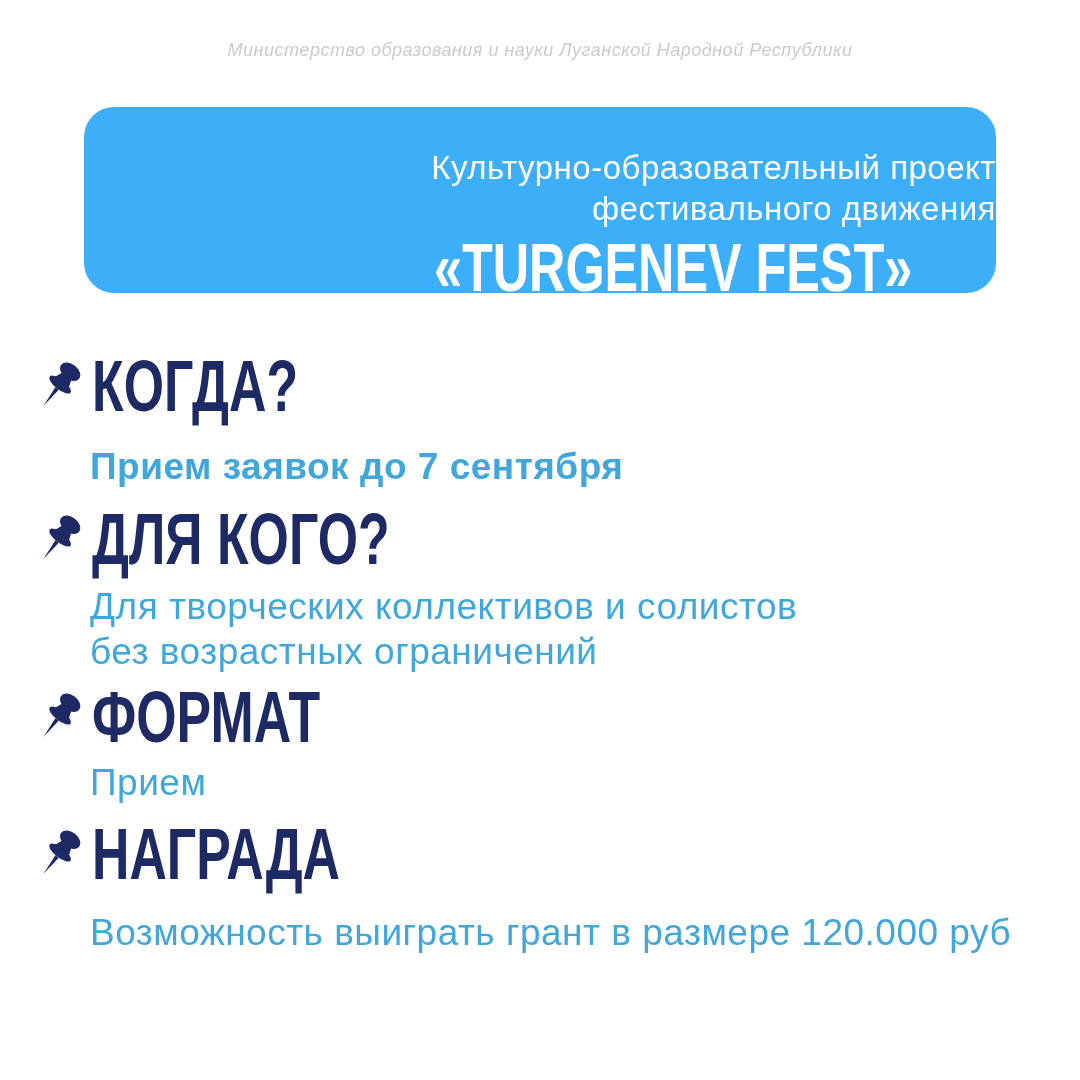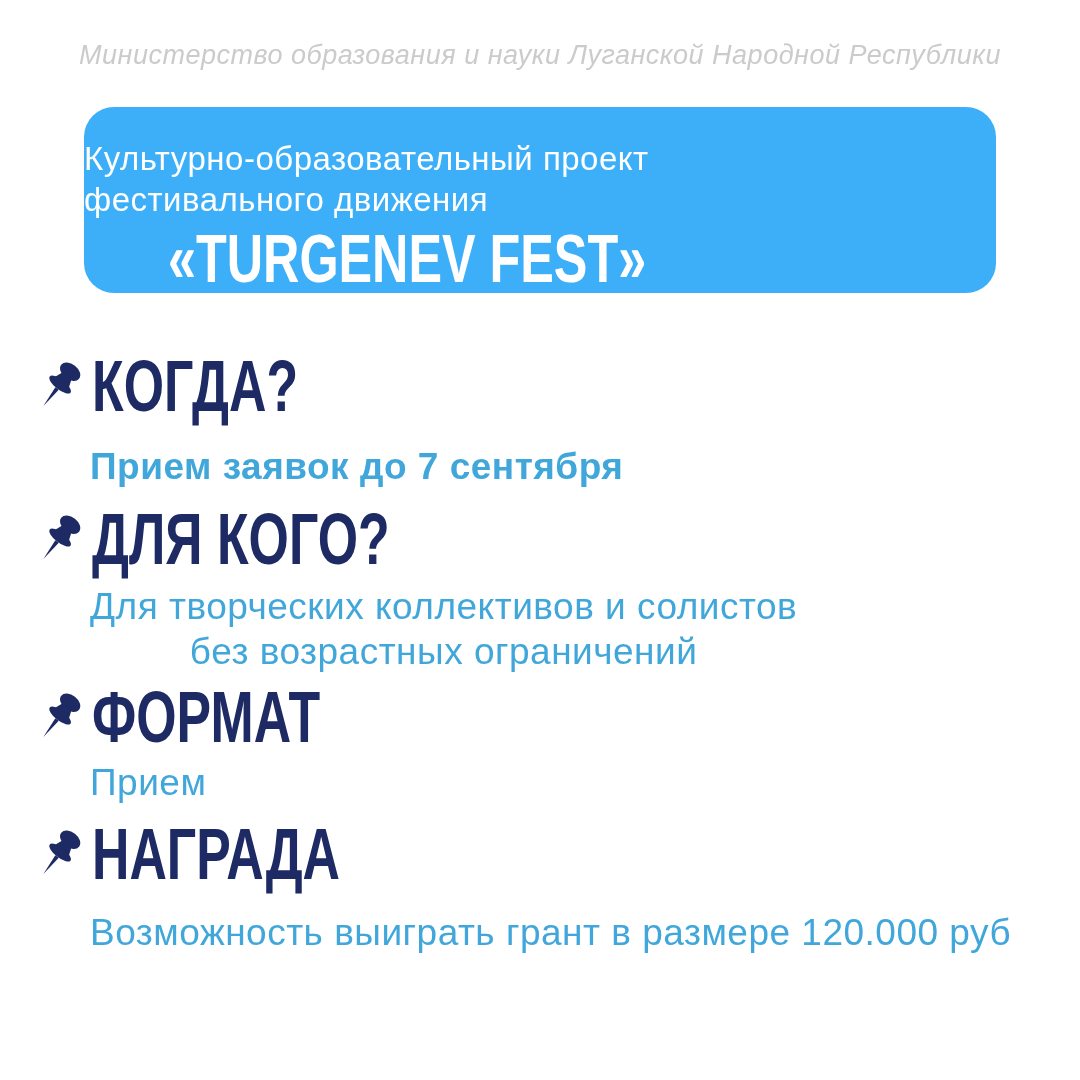--- a/index.html
+++ b/index.html
@@ -16,40 +16,40 @@
     overflow: hidden;
   }
 
   
   .ministry-line {
     position: absolute;
     top: 40px;
     left: 0;
     width: 100%;
     text-align: center;
-    font-size: 27px;
+    font-size: 18px;
     font-style: italic;
     color: #cbcbcb;
     letter-spacing: 0.5px;
     font-weight: 400;
   }
 
   
   .header-card {
     position: absolute;
     left: 84px;
     top: 107px;
     width: 912px;
     height: 186px;
     background: #3daef8;
     border-radius: 30px;
     color: #ffffff;
-    text-align: left;
+    text-align: right;
     box-sizing: border-box;
-    padding-top: 31px;
+    padding-top: 40px;
   }
   .header-card .subtitle-line {
     font-size: 33px;
     line-height: 41px;
     font-weight: 400;
     letter-spacing: 0.5px;
   }
   .header-card .fest-title {
     margin-top: 8px;
     font-size: 68px;
@@ -95,21 +95,21 @@
     color: #41a7db;
     font-size: 37px;
     line-height: 45px;
     font-weight: 400;
     letter-spacing: 0.5px;
   }
 
   #sec1-header { top: 350px; }
   #sec1-body   { top: 444px; font-weight: bold; }
   #sec2-header { top: 503px; }
-  #sec2-body   { top: 584px; text-align: center; }
+  #sec2-body   { top: 584px; }
   #sec3-header { top: 681px; justify-content: center; }
   #sec3-body   { top: 760px; }
   #sec4-header { top: 818px; justify-content: space-between; }
   #sec4-body   { top: 910px; }
 </style>
 </head>
 <body>
 
 <svg width="0" height="0" style="position:absolute">
   <defs>

